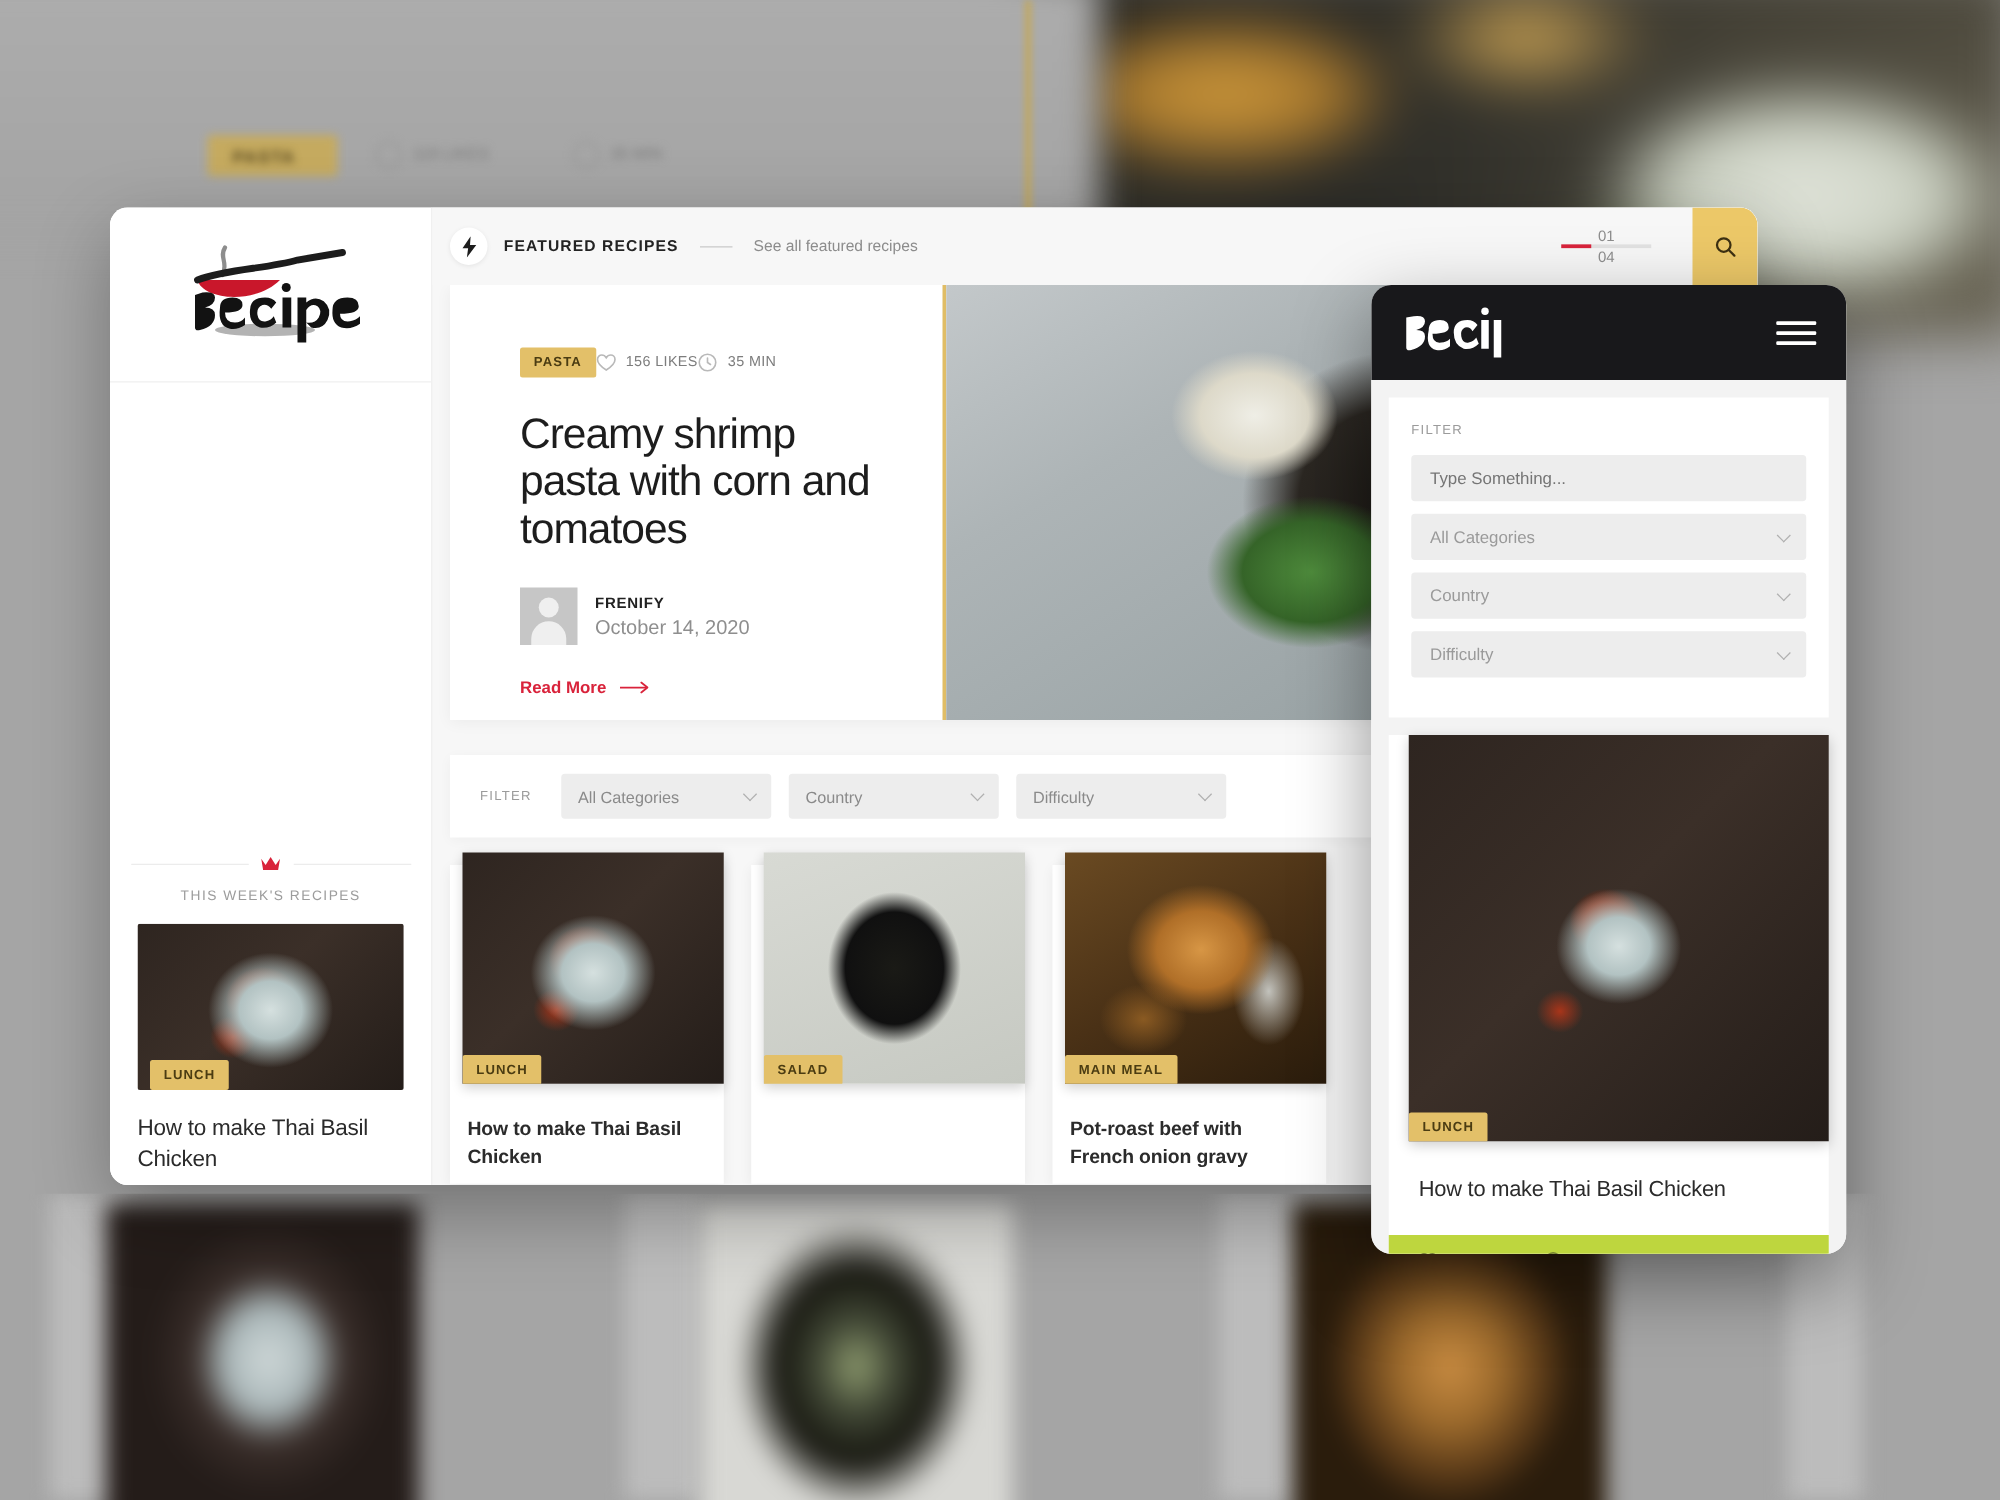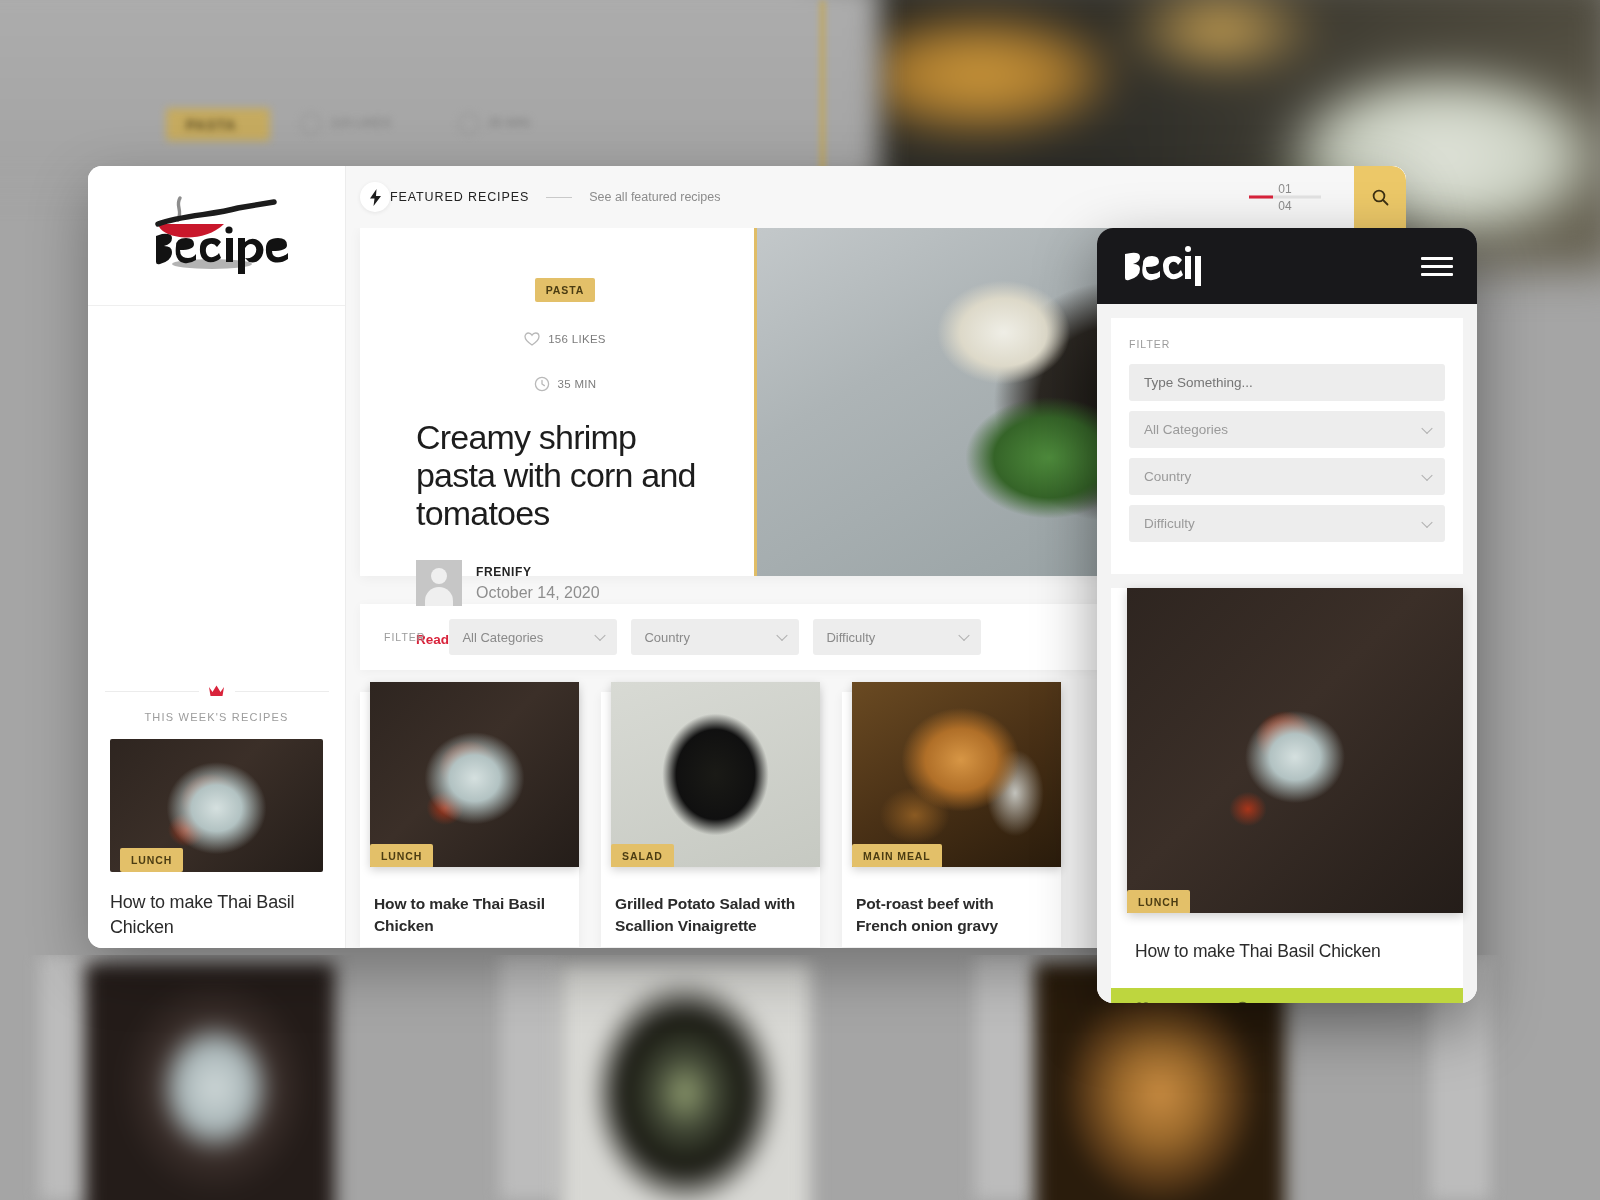--- a/index.html
+++ b/index.html
@@ -130,21 +130,21 @@
   .topbar {
     height: 62px; background: #f7f7f7; display: flex; align-items: center;
     padding-left: 14px; position: relative; flex-shrink: 0;
   }
   .bolt-circle {
     width: 30px; height: 30px; border-radius: 50%; background: #fff;
     display: flex; align-items: center; justify-content: center;
     box-shadow: 0 1px 4px rgba(0,0,0,.08); flex-shrink: 0;
   }
   .topbar-title {
-    font-size: 12.5px; font-weight: normal; color: #232323; letter-spacing: .9px;
+    margin-left: 13px; font-size: 12.5px; font-weight: bold; color: #232323; letter-spacing: .9px;
   }
   .dash { width: 26px; height: 1px; background: #c9c9c9; margin: 0 17px; }
   .topbar-link { font-size: 12.5px; color: #8c8c8c; cursor: pointer; }
   .pager { position: absolute; right: 72px; top: 50%; transform: translateY(-50%);
     display: flex; align-items: center; flex-direction: column; }
   .pg-num { font-size: 12px; color: #8d8d8d; }
   .pg-track { width: 72px; height: 3px; background: #e2e2e2; margin: 0 13px; position: relative; }
   .pg-fill { position: absolute; left: 0; top: 0; height: 3px; width: 24px; background: #d9233b; }
   .search-btn {
     position: absolute; right: 0; top: 0; width: 52px; height: 62px;
@@ -153,21 +153,21 @@
   }
 
   .scroll { flex: 1; padding: 0 0 0 0; overflow: hidden; }
 
   
   .featured {
     margin: 0 0 0 14px; background: #fff; height: 348px; display: flex;
     box-shadow: 0 2px 12px rgba(0,0,0,.05);
   }
   .feat-left { width: 394px; padding: 50px 40px 0 56px; flex-shrink: 0; }
-  .meta-row { display: flex; align-items: center; gap: 30px; margin-bottom: 26px; flex-direction: column; }
+  .meta-row { display: flex; align-items: center; gap: 0; margin-bottom: 26px; }
   .meta-item { display: flex; align-items: center; gap: 8px; font-size: 11.5px; color: #7d7d7d; letter-spacing: .3px; }
   .feat-title {
     font-size: 34px; line-height: 1.12; color: #1d1d1d; font-weight: normal;
     letter-spacing: -.8px; margin-bottom: 28px;
   }
   .author { display: flex; align-items: center; gap: 14px; margin-bottom: 26px; }
   .avatar {
     width: 46px; height: 46px; background: #c6c6c6; flex-shrink: 0;
     position: relative; overflow: hidden;
   }
@@ -448,21 +448,20 @@
         <article class="rcard">
           <div class="rcard-img img-thai">
             <span class="badge">LUNCH</span>
           </div>
           <h3 class="rcard-title">How to make Thai Basil Chicken</h3>
         </article>
         <article class="rcard">
           <div class="rcard-img img-salad">
             <span class="badge">SALAD</span>
           </div>
-          <h3 class="rcard-title">Grilled Potato Salad with Scallion Vinaigrette</h3>
         </article>
         <article class="rcard">
           <div class="rcard-img img-beef">
             <span class="badge">MAIN MEAL</span>
           </div>
           <h3 class="rcard-title">Pot-roast beef with French onion gravy</h3>
         </article>
       </div>
 
     </div>

